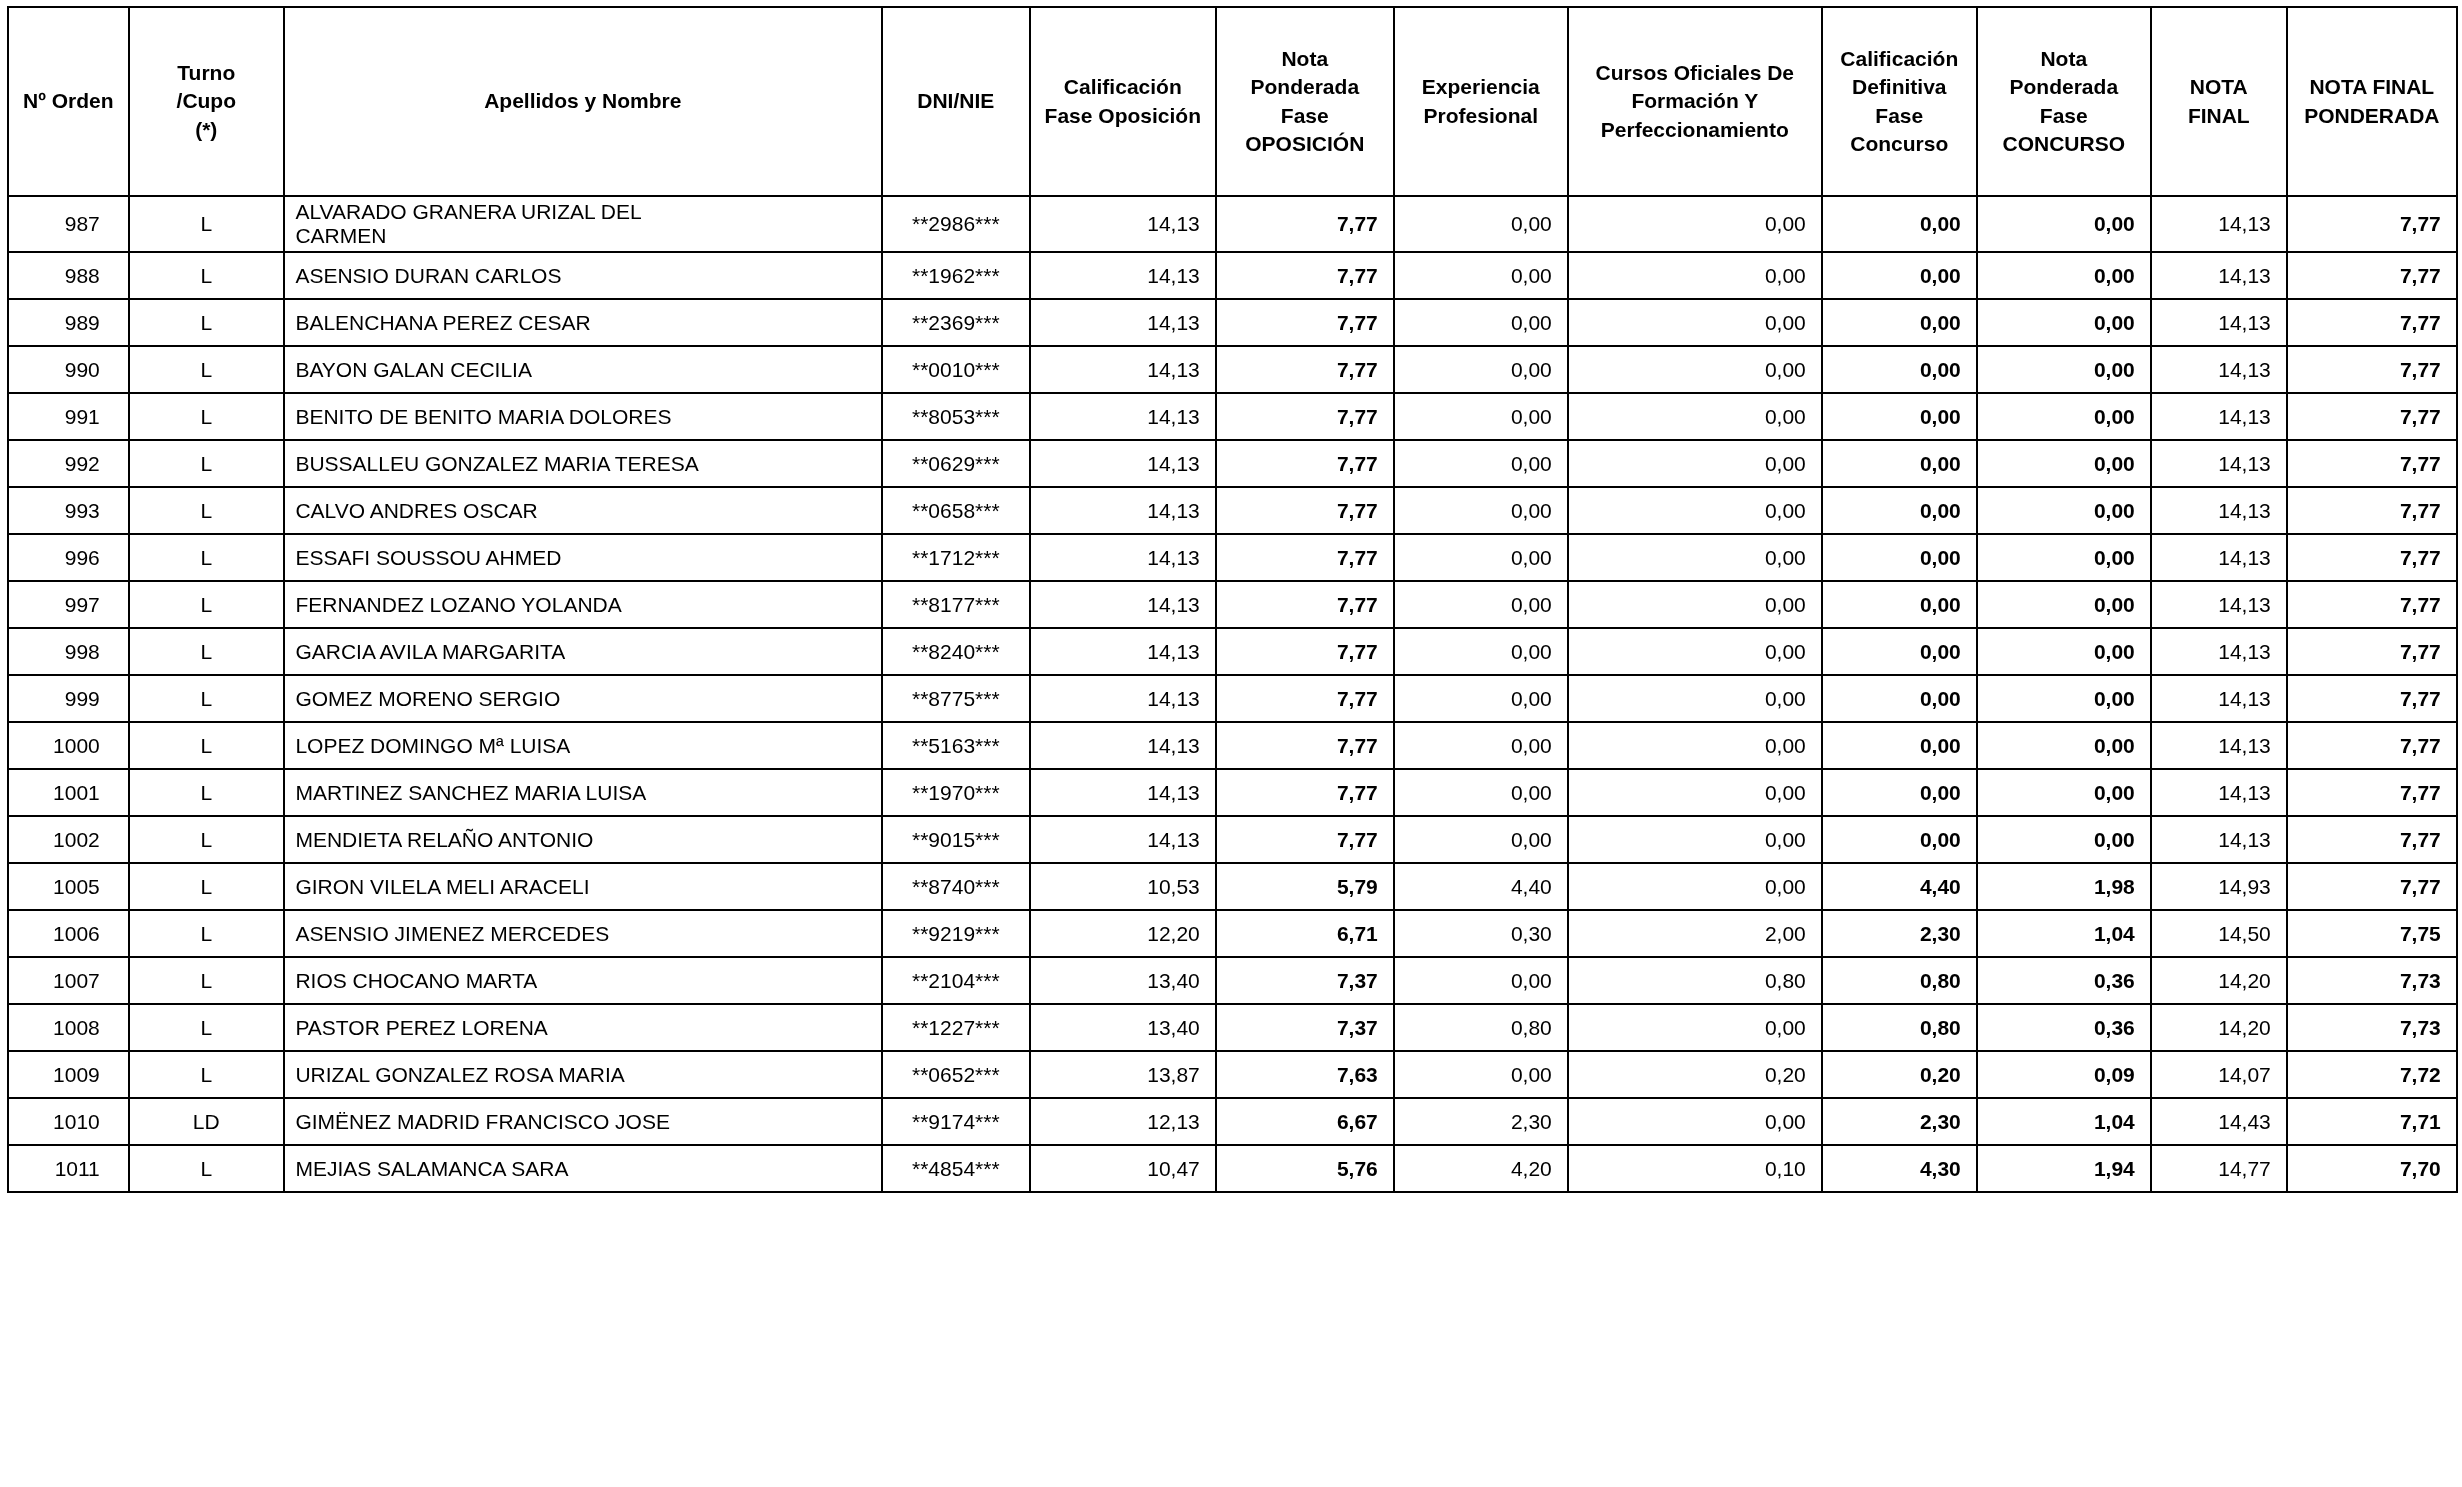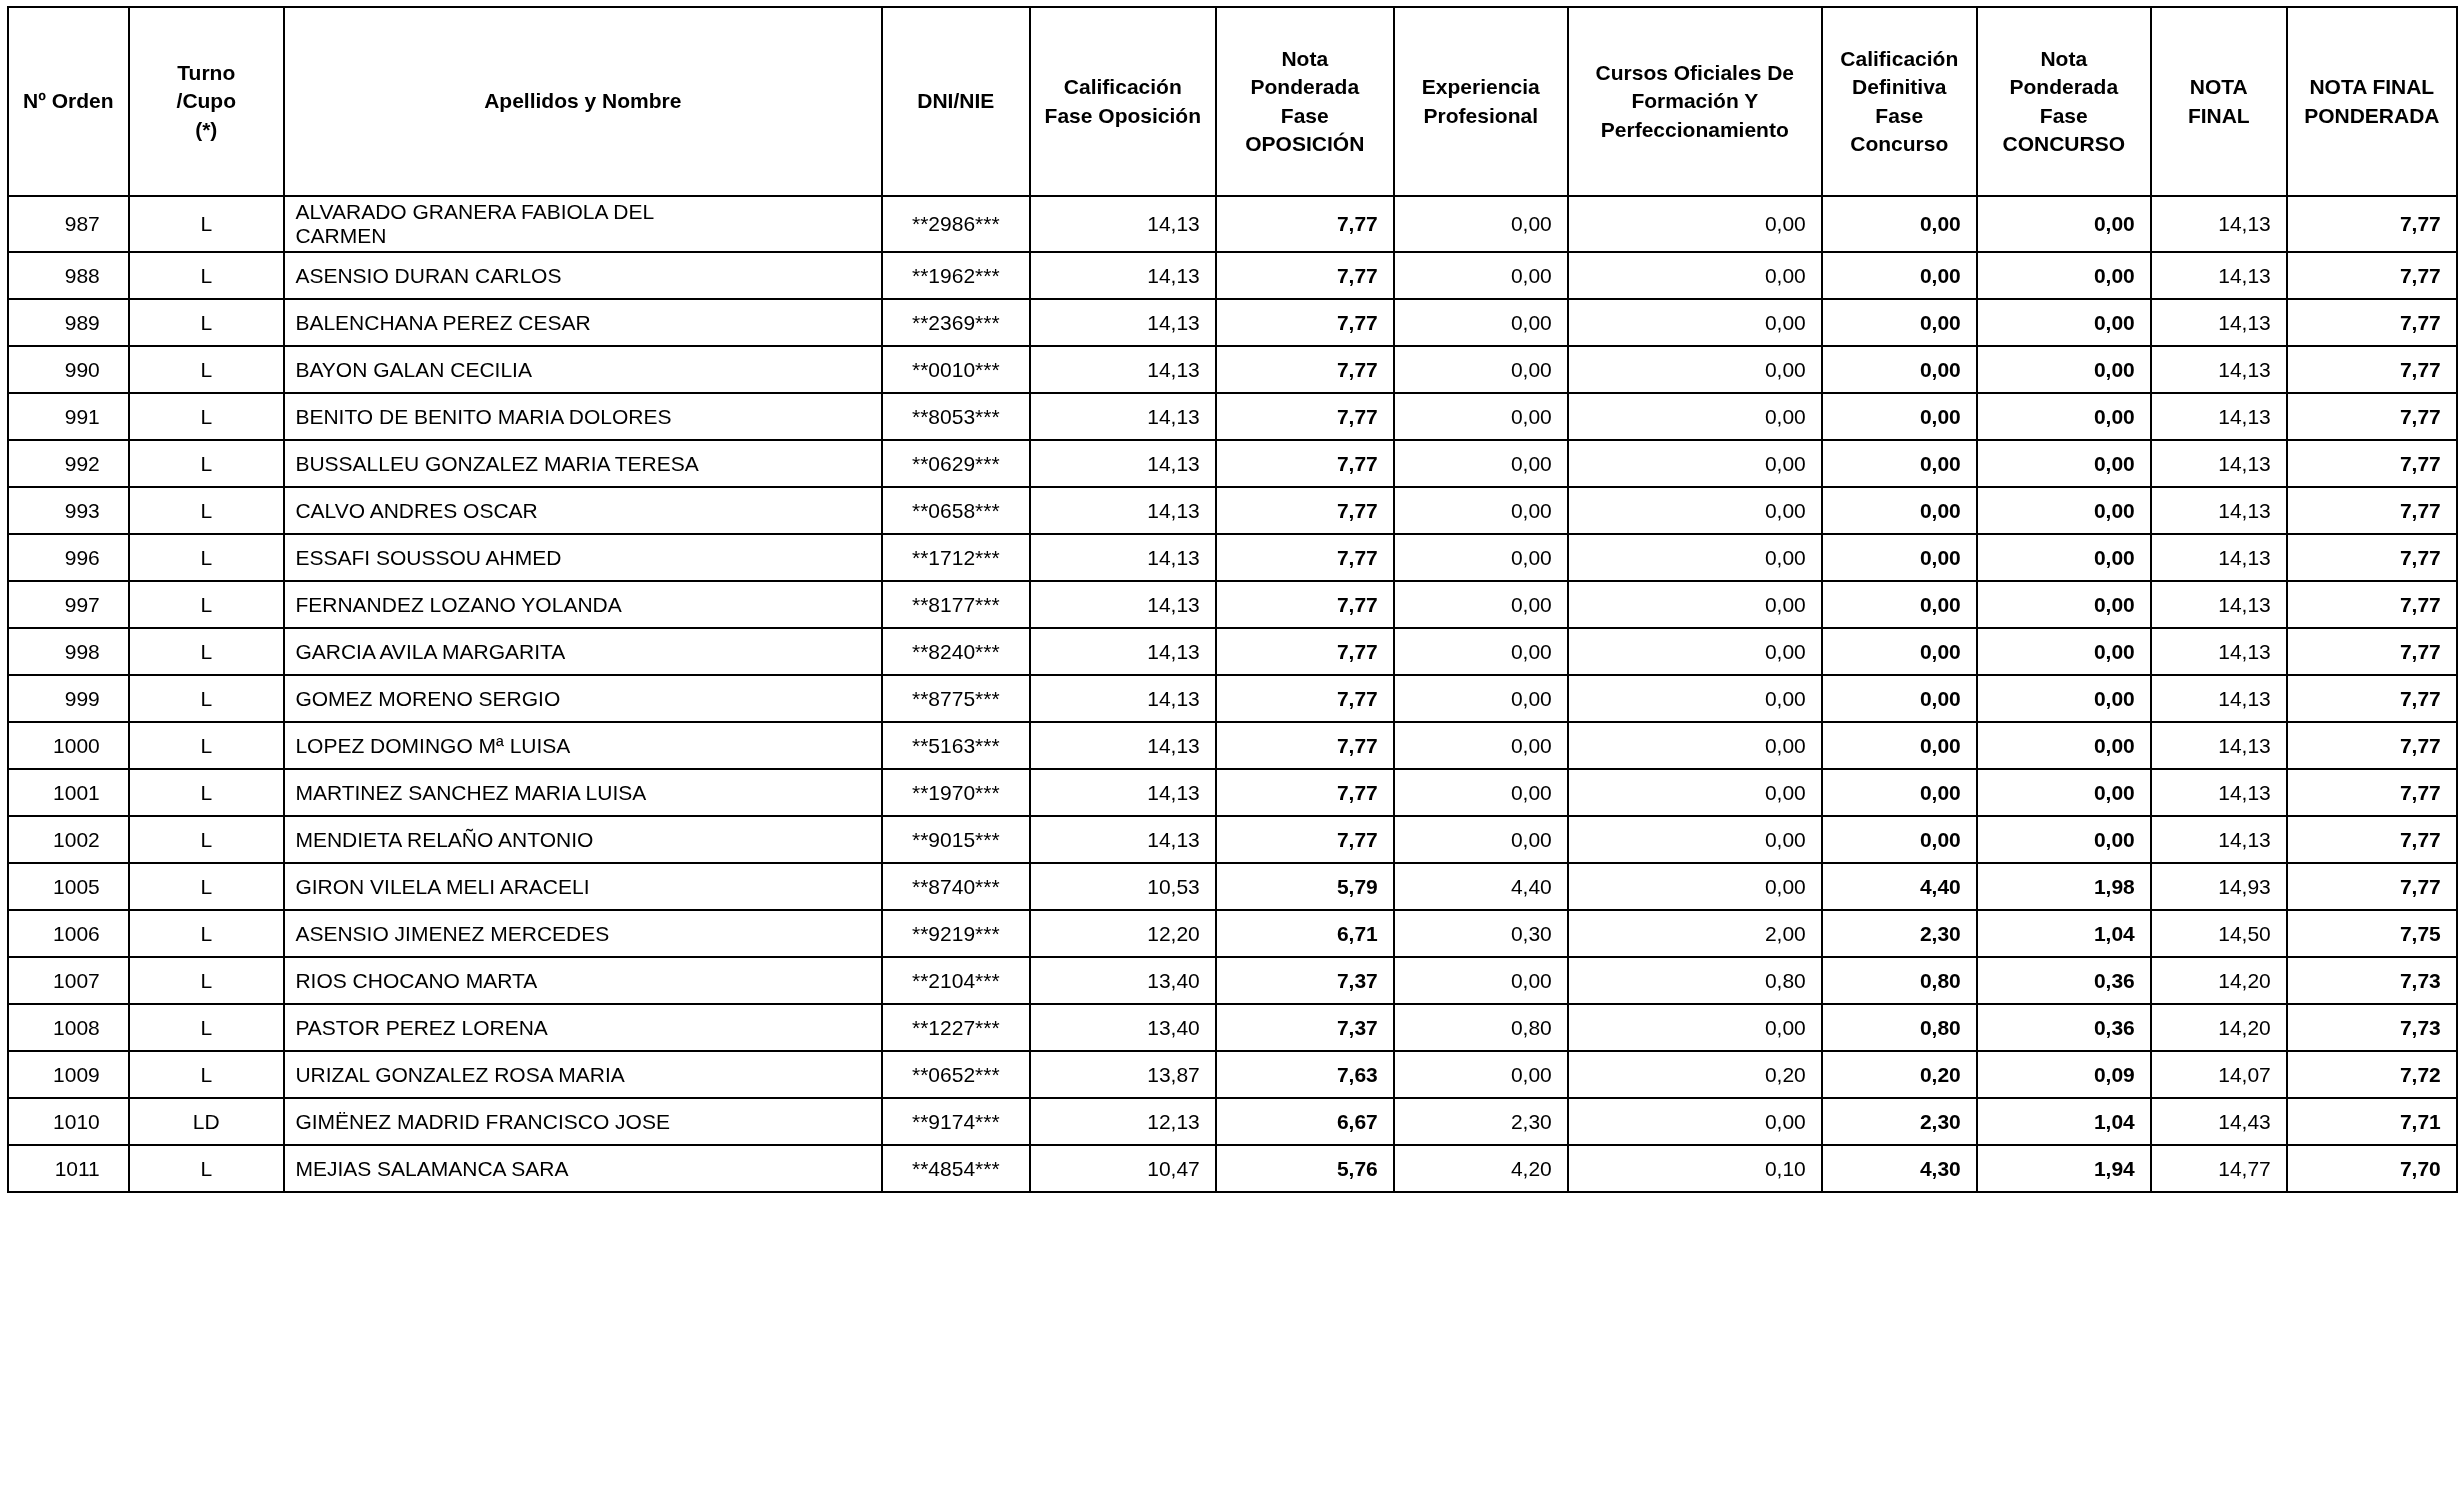--- a/index.html
+++ b/index.html
@@ -113,21 +113,21 @@
         <th class="col-10">NOTA
 FINAL</th>
         <th class="col-11">NOTA FINAL
 PONDERADA</th>
       </tr>
   </thead>
   <tbody>
       <tr>
         <td class="col-0">987</td>
         <td class="col-1">L</td>
-        <td class="col-2">ALVARADO GRANERA FABIOLA DEL
+        <td class="col-2">ALVARADO GRANERA URIZAL DEL
 CARMEN</td>
         <td class="col-3">**2986***</td>
         <td class="col-4">14,13</td>
         <td class="col-5">7,77</td>
         <td class="col-6">0,00</td>
         <td class="col-7">0,00</td>
         <td class="col-8">0,00</td>
         <td class="col-9">0,00</td>
         <td class="col-10">14,13</td>
         <td class="col-11">7,77</td>

